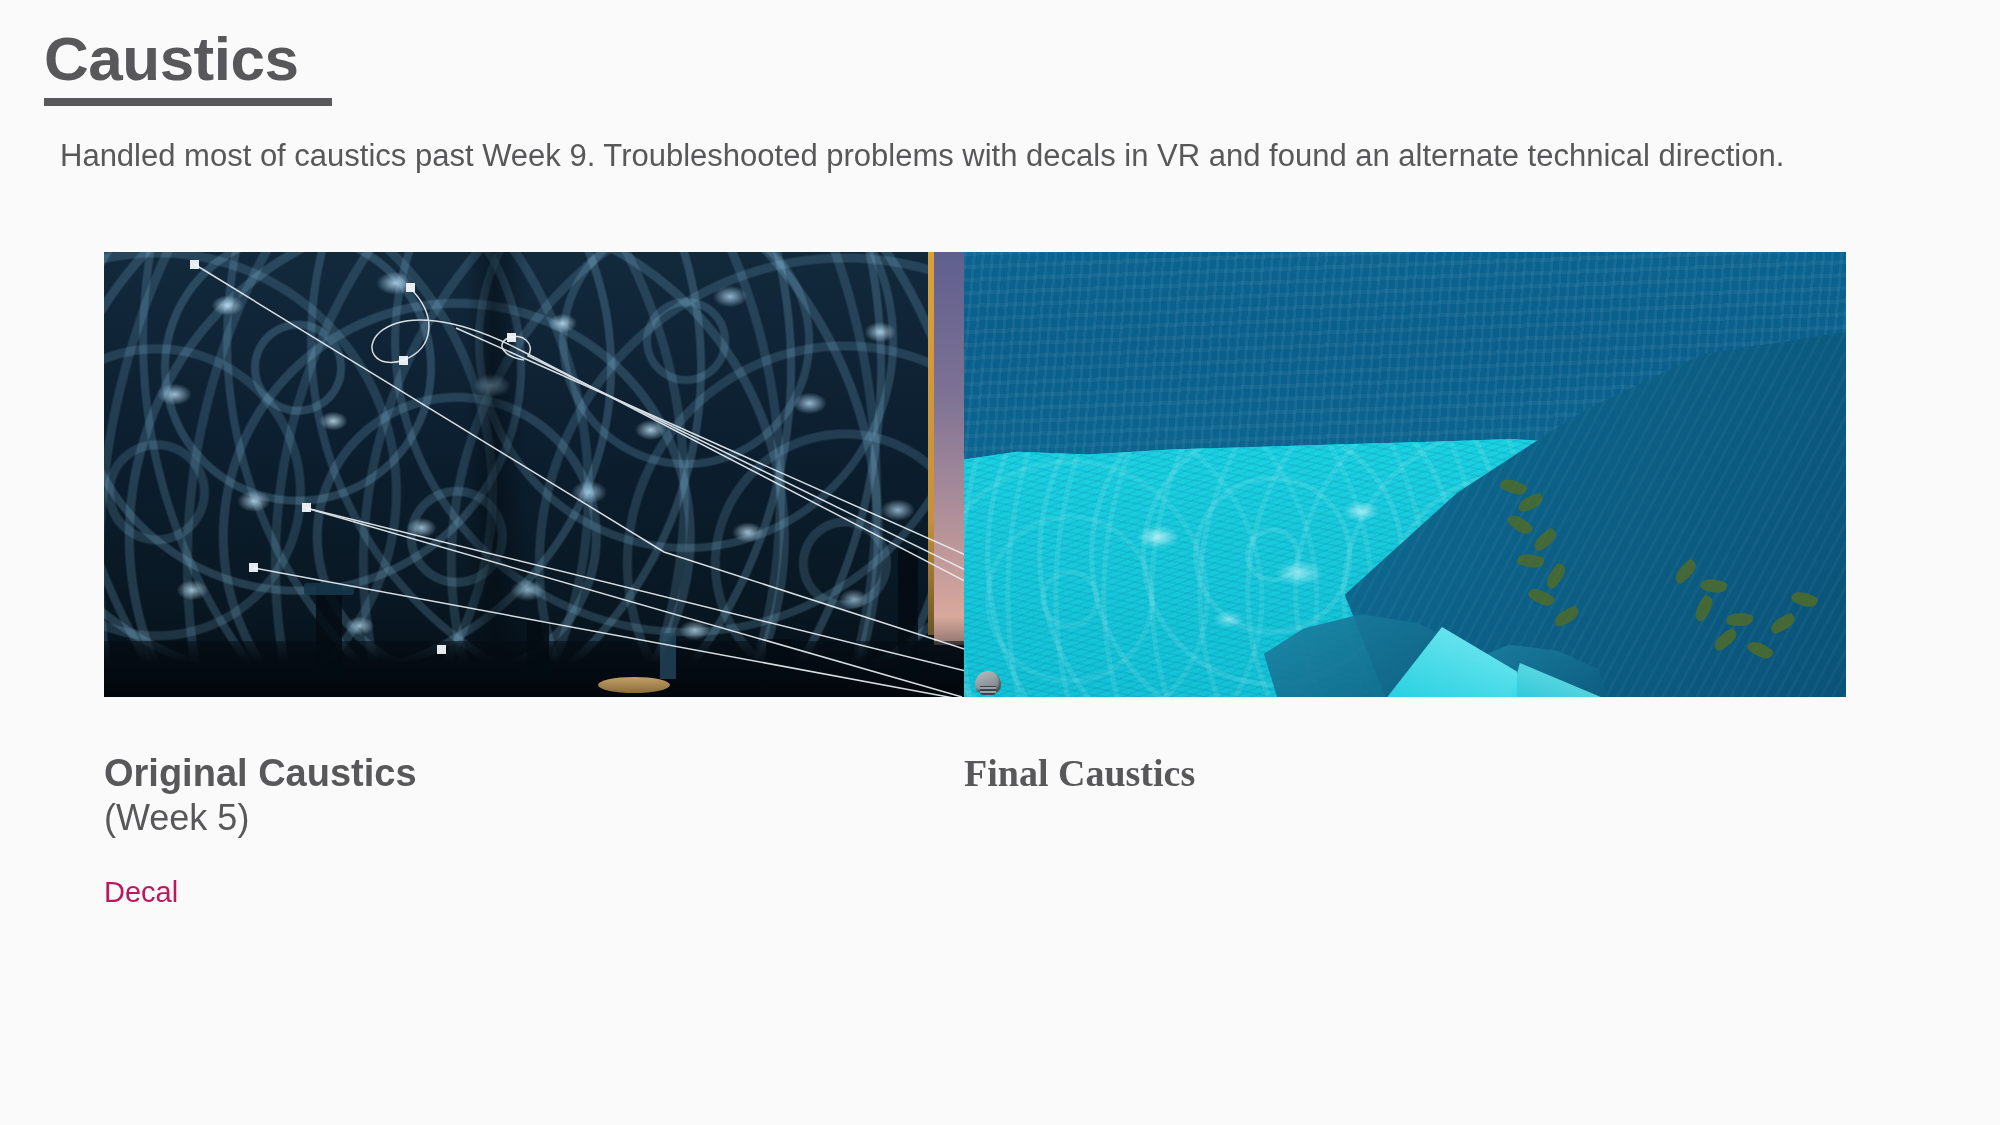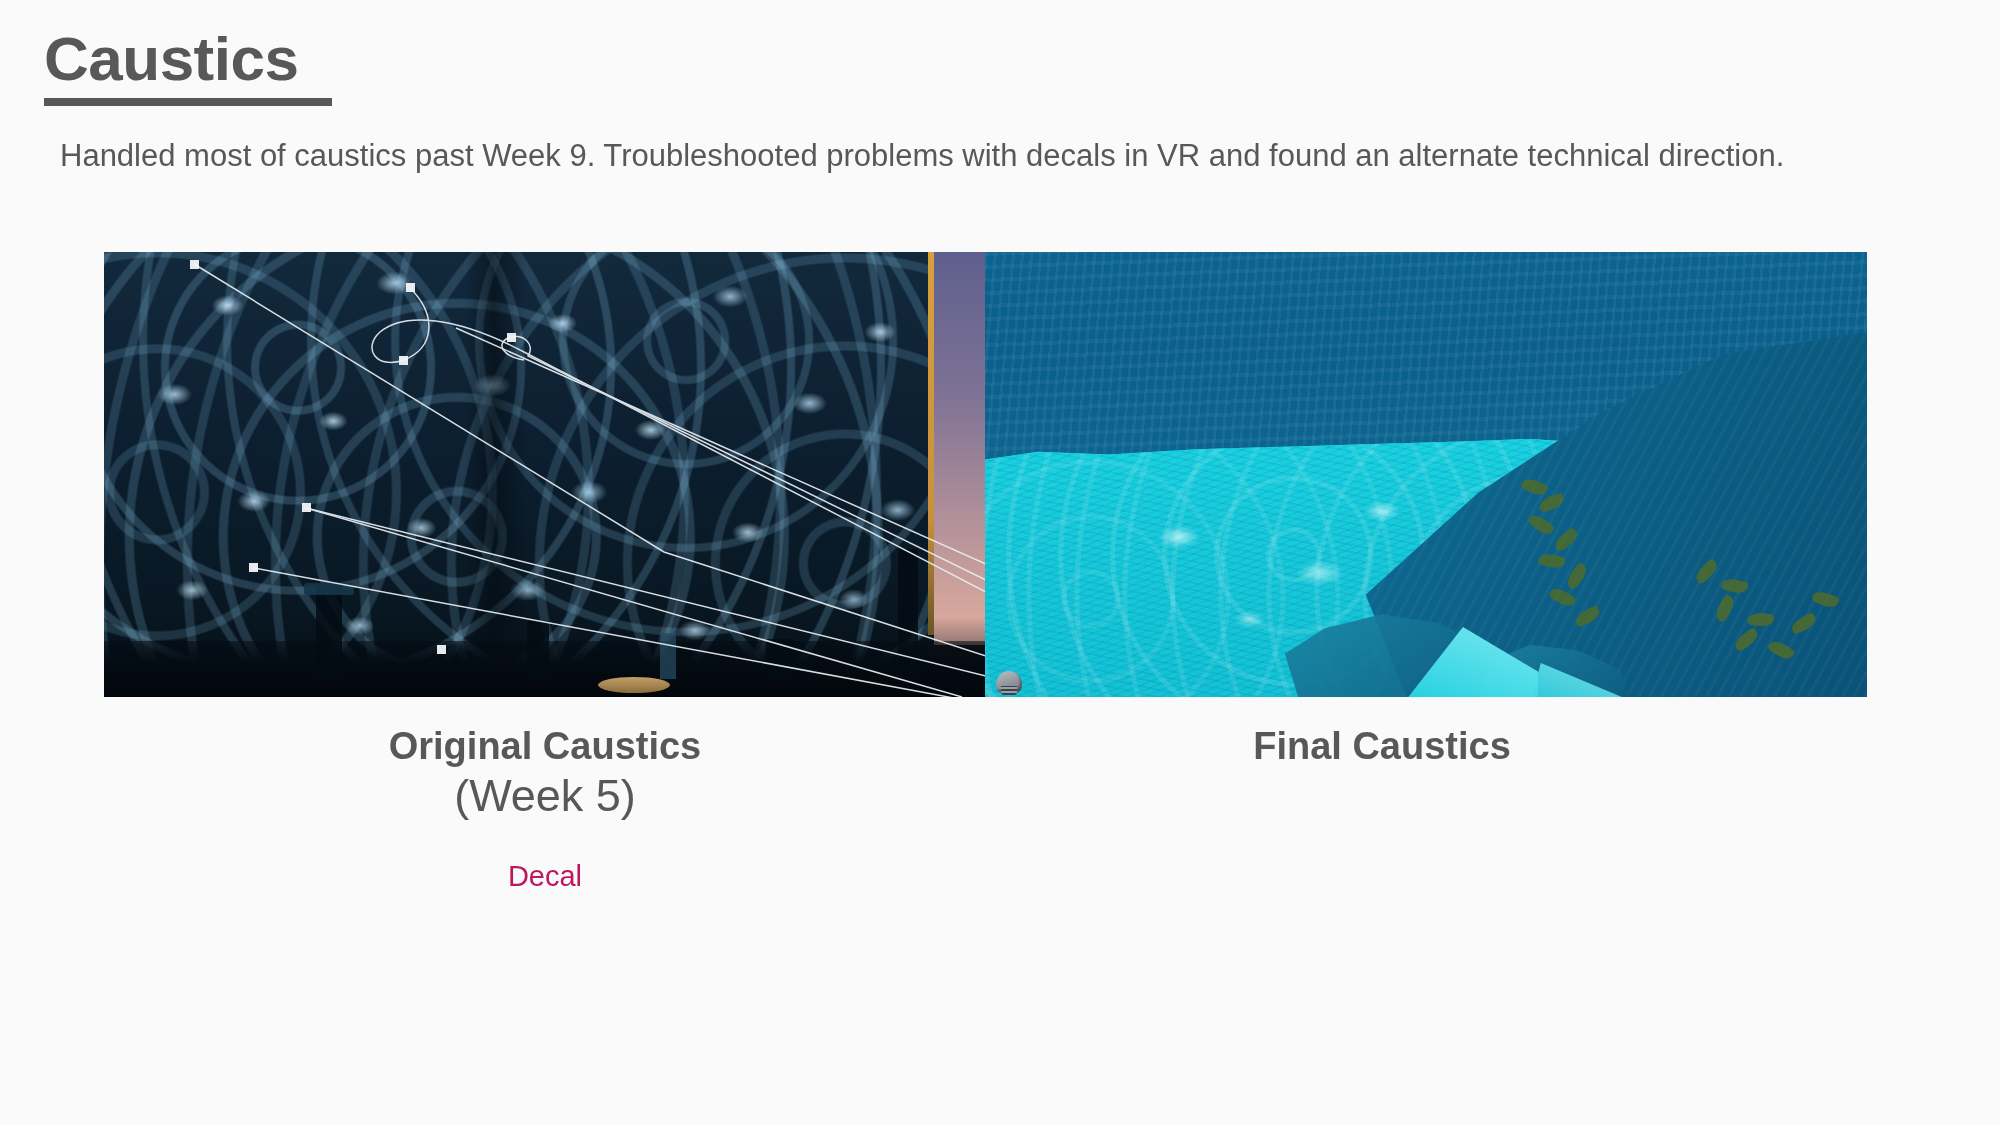--- a/index.html
+++ b/index.html
@@ -56,21 +56,21 @@
     line-height: 1.18;
     color: #58585a;
   }
 
   
   .panel {
     position: absolute;
     top: 252px;
   }
   .panel-left  { left: 104px;  width: 882px; }
-  .panel-right { left: 985px; width: 794px; }
+  .panel-right { left: 964px; width: 794px; font-family: Liberation Serif, serif; }
 
   .thumb {
     position: relative;
     width: 882px;
     height: 445px;
     overflow: hidden;
     background: #06131f;
   }
 
   
@@ -267,29 +267,29 @@
   .pebble::after {
     content: "";
     position: absolute;
     left: 5px; bottom: -2px;
     width: 16px; height: 9px;
     background: repeating-linear-gradient(0deg, #3c4348 0 2px, #9aa1a6 2px 4px);
     border-radius: 0 0 3px 3px;
   }
 
   
-  .caption { margin-top: 26px; text-align: center; }
+  .caption { margin-top: 53px; }
   .cap-name {
     font-size: 38px;
     font-weight: bold;
     line-height: 1.22;
     color: #58585a;
   }
   .cap-week {
-    font-size: 45px;
+    font-size: 36px;
     font-weight: normal;
     line-height: 1.22;
     color: #58585a;
   }
   .cap-tech {
     margin-top: 34px;
     font-size: 31px;
     font-weight: normal;
     line-height: 1.30;
     color: #be185d;

